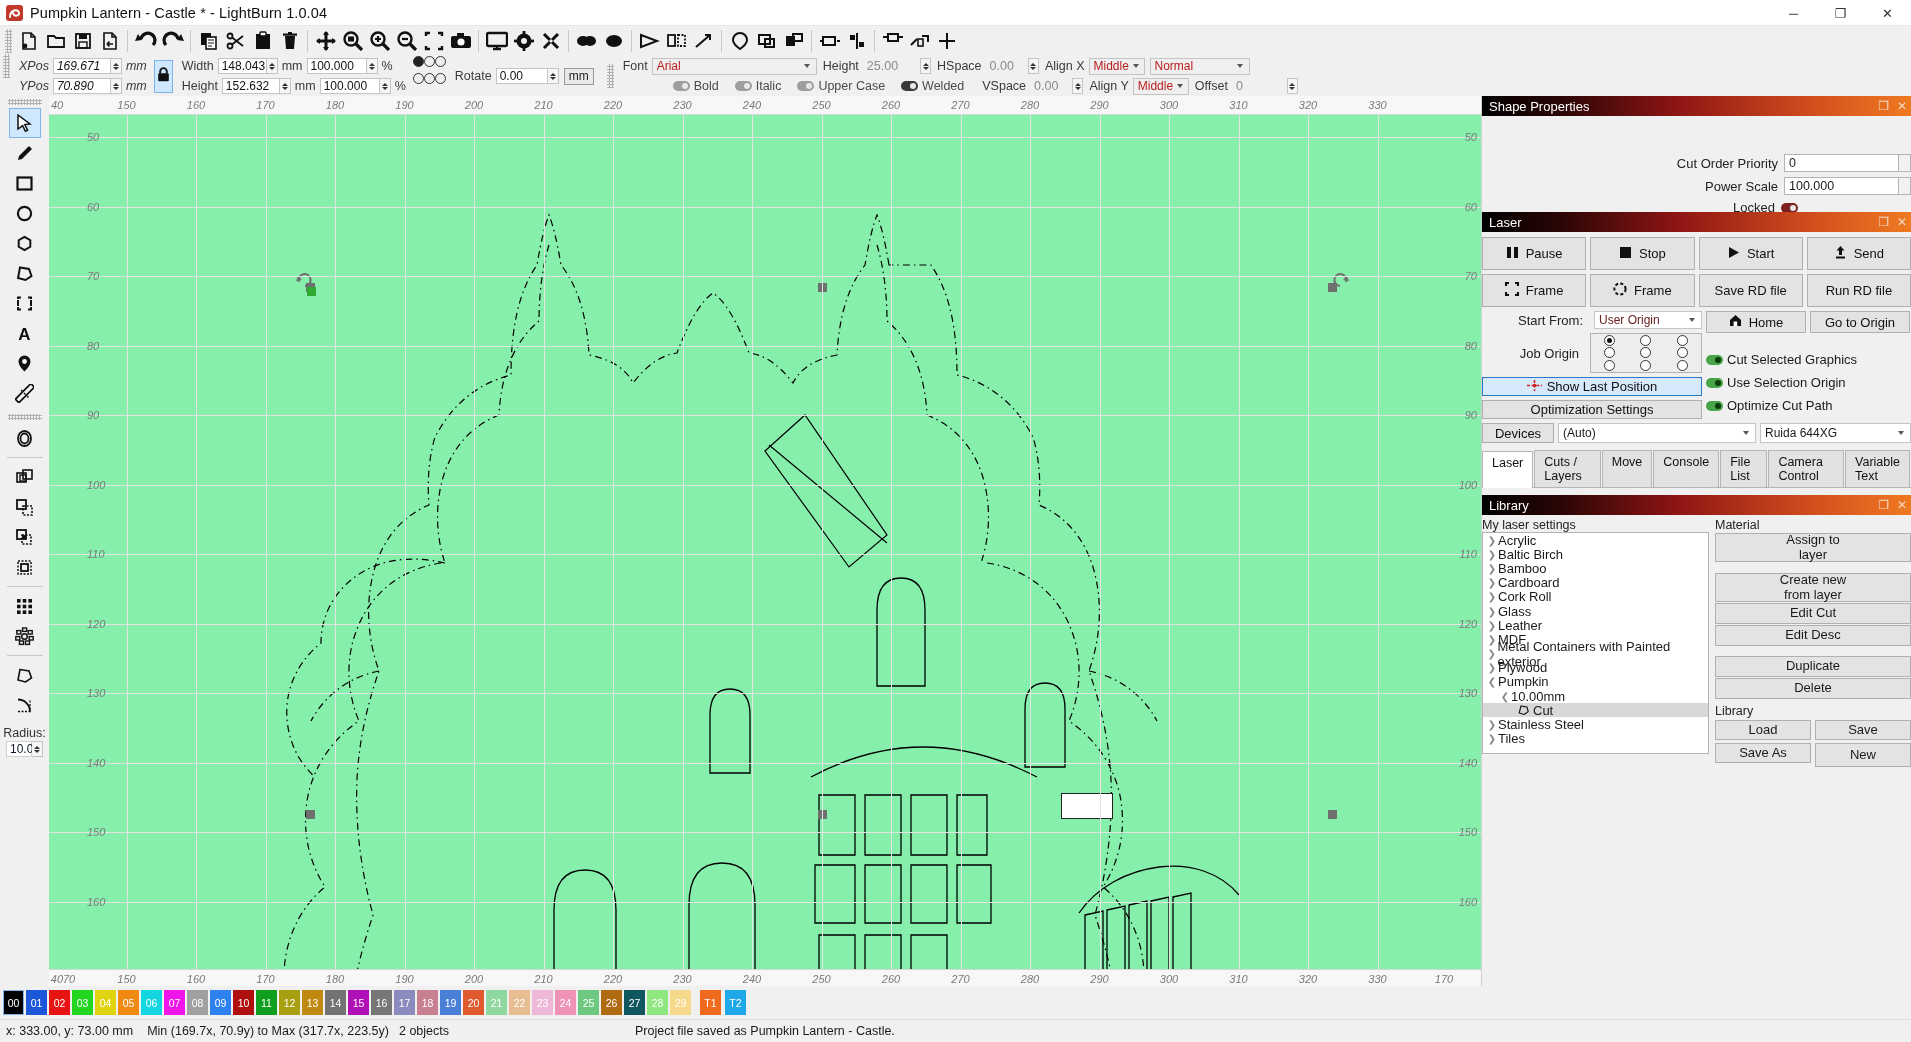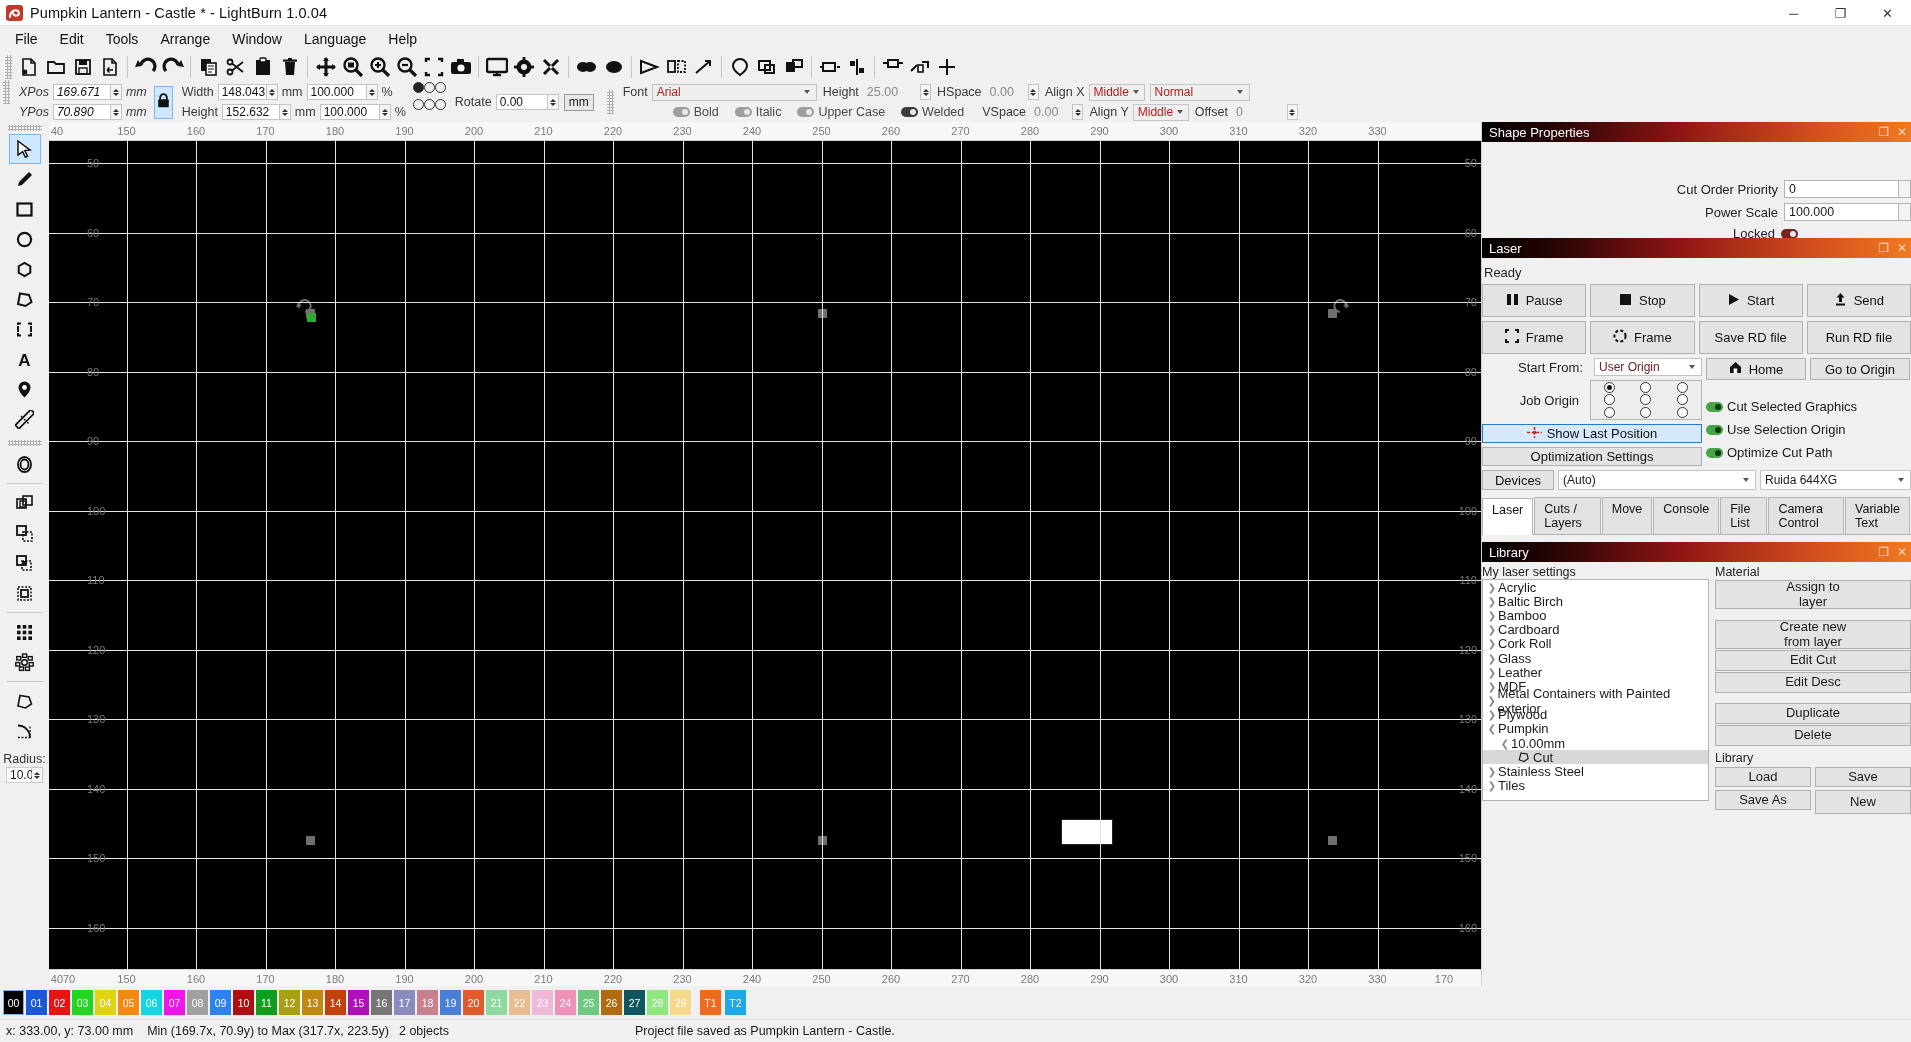--- a/index.html
+++ b/index.html
@@ -86,21 +86,21 @@
                align-items:center; padding-top:3px; flex:0 0 49px; }
   .lt-grip { width:34px; height:6px; background-image:radial-gradient(#b0b0b0 1px, transparent 1.2px);
              background-size:3px 3px; margin-bottom:3px; }
   .lt-ico { width:32px; height:30px; display:flex; align-items:center; justify-content:center; }
   .lt-ico.sel { background:#cde8ff; border:1px solid #7eb4ea; }
   .lt-sep { width:36px; height:1px; background:#c8c8c8; margin:4px 0; }
   .radiuslabel { font-size:12.5px; color:#333; margin-top:6px; }
   .radiusrow { display:flex; align-items:center; margin-top:1px; }
 
   
-  .canvasarea { flex:1 1 auto; position:relative; background:#000000; overflow:hidden; }
+  .canvasarea { flex:1 1 auto; position:relative; background:#86efac; overflow:hidden;font-style:italic; }
   .ruler-h { position:absolute; left:0; right:0; top:0; height:19px; background:#f7f7f7;
              border-bottom:1px solid #d6d6d6; }
   .rtick { position:absolute; font-size:11px; color:#7a7a7a; top:3px; transform:translateX(-50%); }
   .rtickv { position:absolute; font-size:11px; color:#7a7a7a; left:0; transform:translateY(-50%); }
   .grid { position:absolute; inset:19px 0 0 0; }
   .gl-v { position:absolute; top:0; bottom:0; width:1px; background:#e4e4e4; }
   .gl-h { position:absolute; left:0; right:0; height:1px; background:#e4e4e4; }
   .handle { position:absolute; width:9px; height:9px; background:#6f6f6f; }
   .handle.grn { background:#2eaa2e; }
   svg.artwork { position:absolute; left:0; top:19px; }
@@ -174,29 +174,20 @@
       </svg>
     </div>
     <div class="tb-title">Pumpkin Lantern - Castle * - LightBurn 1.0.04</div>
     <div class="tb-btns">
       <div class="tb-btn">─</div>
       <div class="tb-btn">❐</div>
       <div class="tb-btn close">✕</div>
     </div>
   </div>
 
-  <div class="menubar">
-    <div class="menu-item">File</div>
-    <div class="menu-item">Edit</div>
-    <div class="menu-item">Tools</div>
-    <div class="menu-item">Arrange</div>
-    <div class="menu-item">Window</div>
-    <div class="menu-item">Language</div>
-    <div class="menu-item">Help</div>
-  </div>
 
   <div class="toolbar">
     <div class="grip"></div>
 
     <div class="tb-ico">
         <svg width="20" height="20" viewBox="0 0 20 20">
           <path d="M4 2h8l4 4v12H4z" fill="none" stroke="#111" stroke-width="1.6"></path>
           <path d="M12 2v4h4" fill="none" stroke="#111" stroke-width="1.6"></path>
           <circle cx="6" cy="15" r="2.4" fill="#111"></circle>
         </svg>
@@ -943,21 +934,20 @@
       </div>
 
       <div class="panelhdr">
         <span>Laser</span>
         <span class="hdr-btns">
           <span class="hb">❐</span>
           <span class="hb">✕</span>
         </span>
       </div>
       <div class="panelbody">
-        <div class="laser-status">Ready</div>
         <div class="btn-grid">
           <div class="lbtn">
             <span><svg width="13" height="13" viewBox="0 0 13 13">
                   <rect x="1" y="1" width="4" height="11" fill="#111"></rect>
                   <rect x="8" y="1" width="4" height="11" fill="#111"></rect>
                 </svg></span>
             <span>Pause</span>
           </div>
           <div class="lbtn">
             <span><svg width="13" height="13" viewBox="0 0 13 13">
@@ -1202,21 +1192,21 @@
       <div class="sw" style="background: rgb(224, 212, 16);">04</div>
       <div class="sw" style="background: rgb(240, 138, 18);">05</div>
       <div class="sw" style="background: rgb(20, 214, 224);">06</div>
       <div class="sw" style="background: rgb(240, 21, 232);">07</div>
       <div class="sw" style="background: rgb(160, 160, 160);">08</div>
       <div class="sw" style="background: rgb(46, 130, 240);">09</div>
       <div class="sw" style="background: rgb(176, 15, 15);">10</div>
       <div class="sw" style="background: rgb(15, 158, 30);">11</div>
       <div class="sw" style="background: rgb(168, 160, 16);">12</div>
       <div class="sw" style="background: rgb(192, 138, 16);">13</div>
-      <div class="sw" style="background: #c2410c;">14</div>
+      <div class="sw" style="background: #737373;">14</div>
       <div class="sw" style="background: rgb(176, 16, 184);">15</div>
       <div class="sw" style="background: rgb(118, 118, 118);">16</div>
       <div class="sw" style="background: rgb(139, 139, 192);">17</div>
       <div class="sw" style="background: rgb(200, 127, 143);">18</div>
       <div class="sw" style="background: rgb(74, 127, 216);">19</div>
       <div class="sw" style="background: rgb(224, 90, 46);">20</div>
       <div class="sw" style="background: rgb(143, 216, 160);">21</div>
       <div class="sw" style="background: rgb(232, 189, 146);">22</div>
       <div class="sw" style="background: rgb(240, 184, 216);">23</div>
       <div class="sw" style="background: rgb(240, 146, 184);">24</div>

